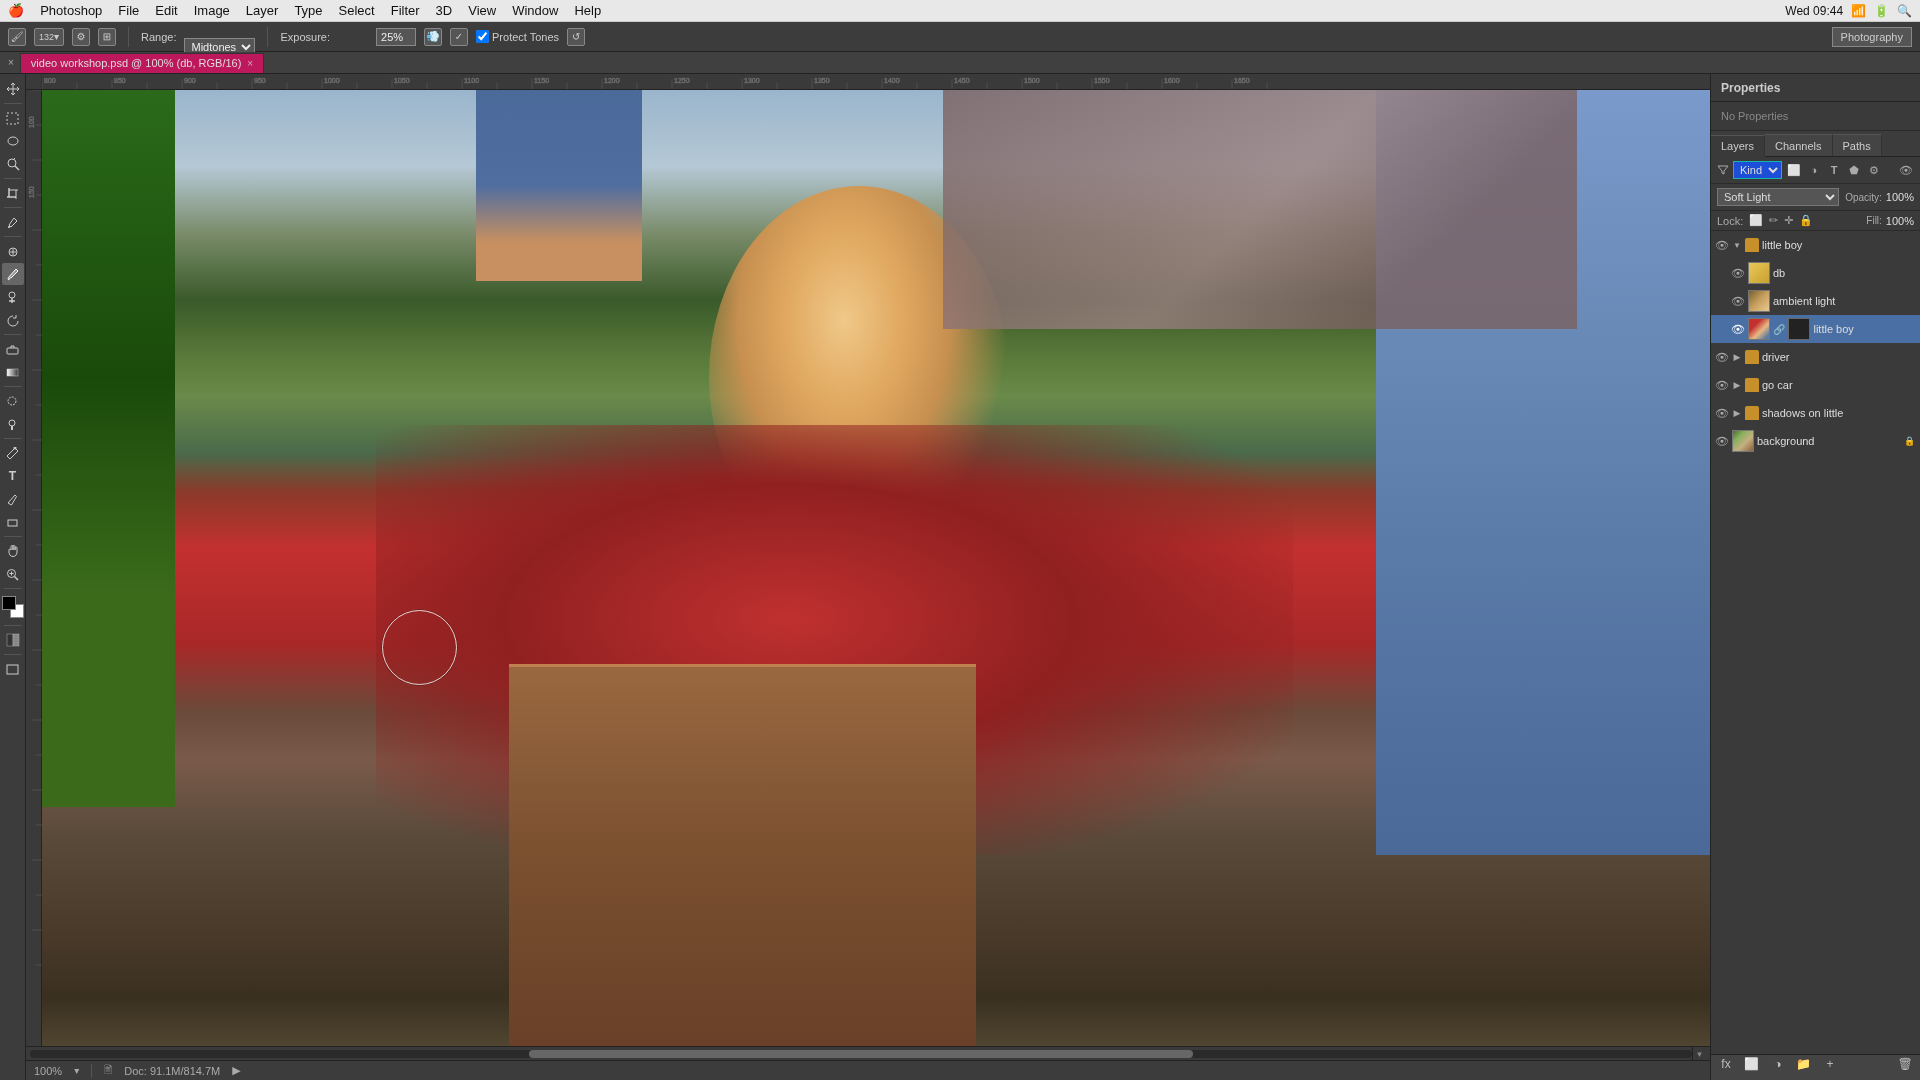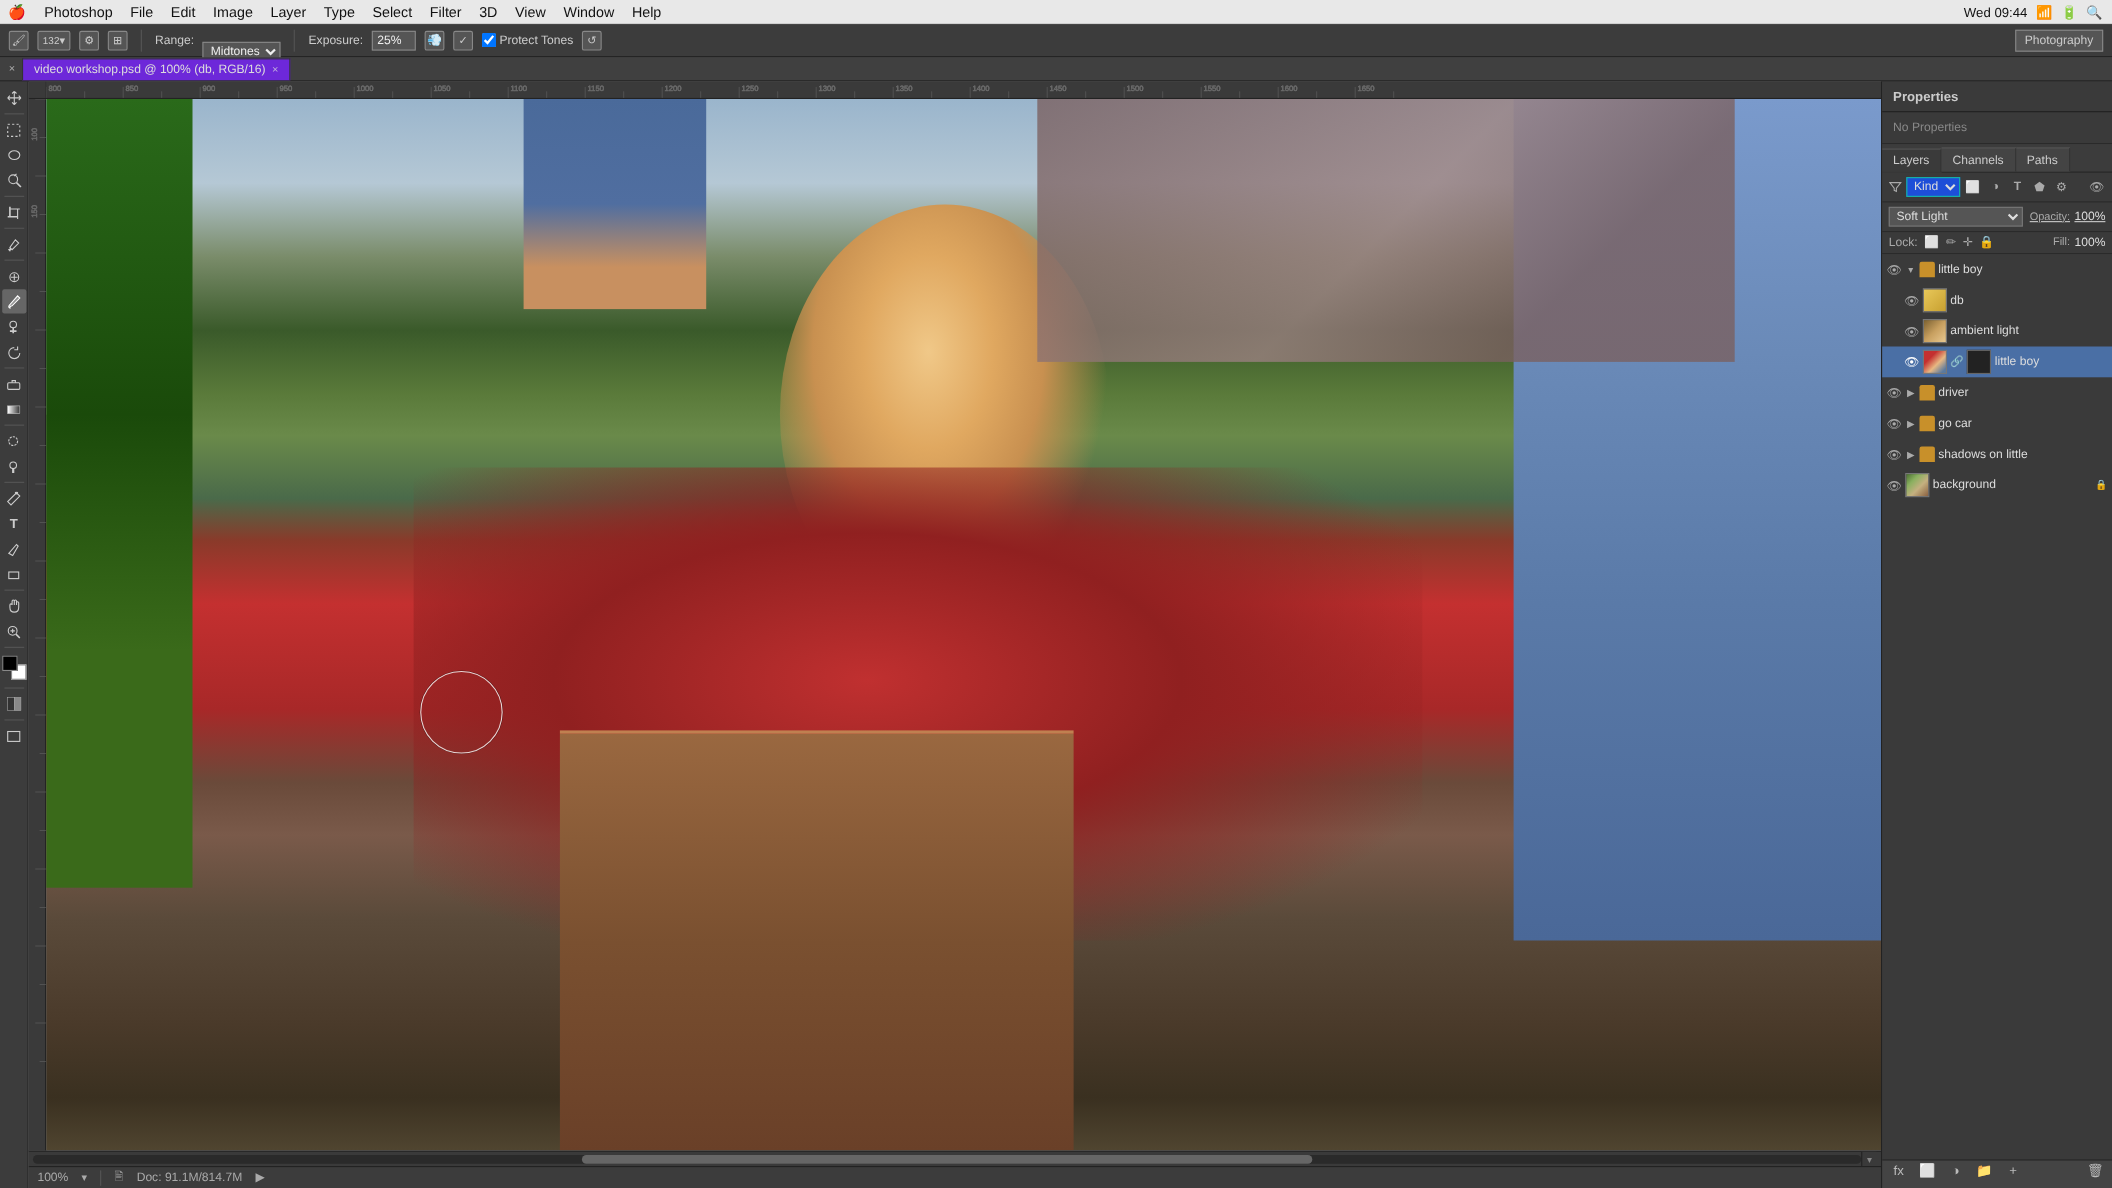--- a/index.html
+++ b/index.html
@@ -59,20 +59,21 @@
       font-size: 10px; cursor: pointer;
     }
     .options-input {
       background: #555;
       border: 1px solid #888;
       color: #eee;
       padding: 0 4px;
       font-size: 11px;
       width: 40px;
       height: 18px;
+      margin-left: 38px;
     }
     .options-select {
       background: #555;
       border: 1px solid #888;
       color: #eee;
       padding: 1px 2px;
       font-size: 11px;
       height: 18px;
       margin-top: 20px;
     }
@@ -96,21 +97,21 @@
       height: 22px;
       background: #404040;
       display: flex;
       align-items: center;
       padding: 0 8px;
       gap: 2px;
       flex-shrink: 0;
       border-bottom: 1px solid #222;
     }
     .doc-tab {
-      background: #6d28d9;
+      background: #be185d;
       border: 1px solid #333;
       border-bottom: none;
       padding: 2px 10px;
       font-size: 11px;
       color: #ddd;
       display: flex; align-items: center; gap: 6px;
       height: 20px;
     }
     .doc-tab-close { font-size: 10px; cursor: pointer; opacity: 0.7; }
 
@@ -342,21 +343,21 @@
     .blend-mode-select {
       background: #555;
       border: 1px solid #777;
       color: #ddd;
       font-size: 11px;
       padding: 1px 2px;
       height: 18px;
       flex: 1;
     }
     .opacity-row {
-      display: flex; align-items: center; gap: 4px; text-decoration: underline;
+      display: flex; align-items: center; gap: 4px;
     }
     .opacity-label { color: #aaa; font-size: 10px; }
     .opacity-val { color: #ddd; font-size: 11px; }
 
     #lock-row {
       display: flex;
       align-items: center;
       padding: 3px 6px;
       gap: 6px;
       border-bottom: 1px solid #2a2a2a;

